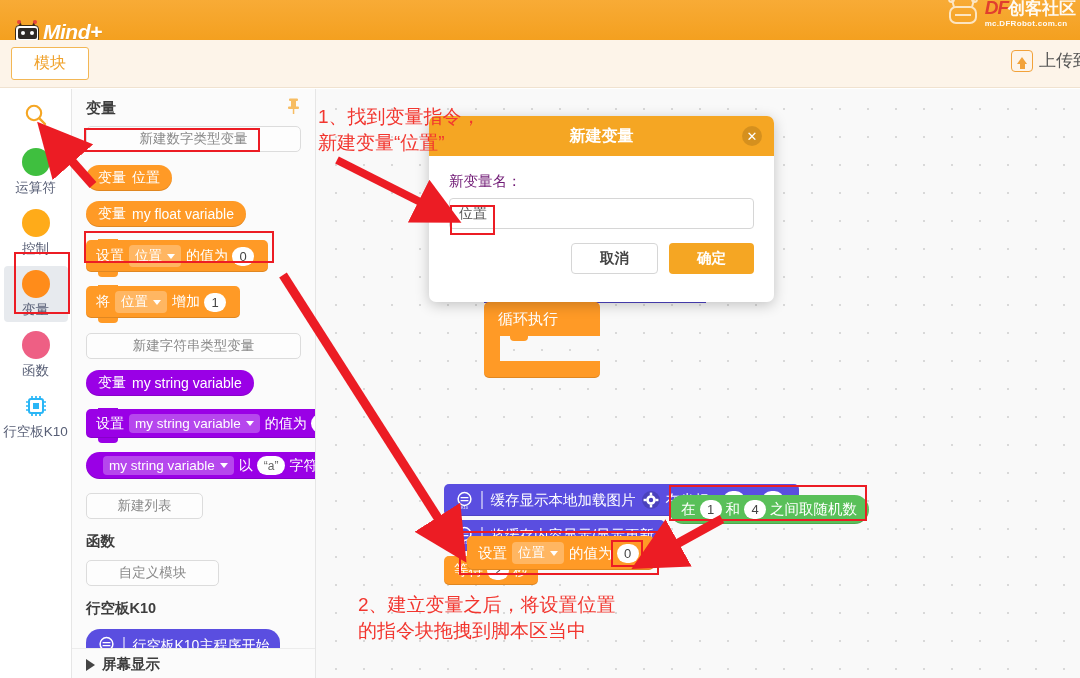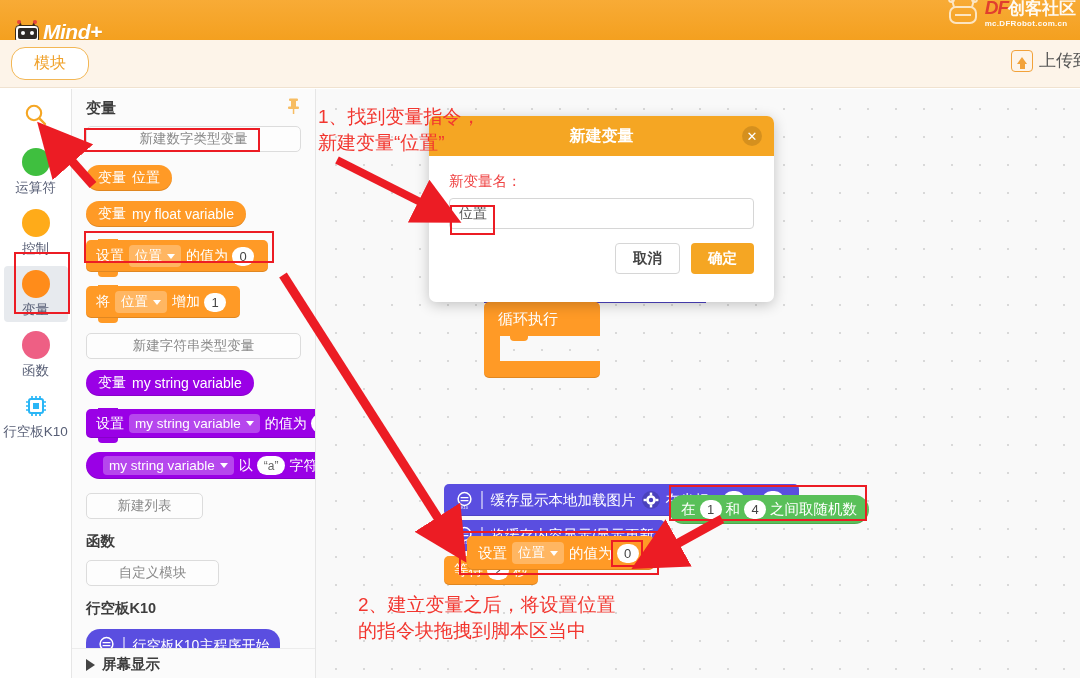--- a/index.html
+++ b/index.html
@@ -72,21 +72,21 @@
   .wm-line2 { font-size: 8px; color: #ffffff; font-weight: bold; margin-top: 3px; letter-spacing: .3px;}
 
   
   .toolbar {
     position: absolute; left: 0; top: 40px; width: 1080px; height: 48px;
     background: #fdf4e9; border-bottom: 1px solid #f0e2d0;
     display: flex; align-items: center;
   }
   .tab-module {
     margin-left: 11px; height: 33px; padding: 0 22px;
-    border: 1.5px solid #f3b755; border-radius: 14px; background: #ffffff;
+    border: 1.5px solid #f3b755; border-radius: 3px; background: #ffffff;
     color: #f0a32e; font-size: 16px; display: flex; align-items: center;
     cursor: pointer;
   }
   .upload-btn {
     position: absolute; right: -10px; top: 9px; display: flex; align-items: center; gap: 6px;
     cursor: pointer;
   }
   .upload-ico {
     width: 22px; height: 22px; border: 1.6px solid #f2a23a; border-radius: 4px;
     display: flex; align-items: center; justify-content: center;
@@ -239,31 +239,31 @@
     height: 40px; background: #f5a623; display: flex; align-items: center;
     justify-content: center; position: relative;
   }
   .modal-title { color: #ffffff; font-size: 16px; font-weight: bold; }
   .modal-close {
     position: absolute; right: 12px; top: 10px; width: 20px; height: 20px;
     border-radius: 50%; background: rgba(0,0,0,.13); color: #fff; font-size: 13px;
     display: flex; align-items: center; justify-content: center; cursor: pointer;
   }
   .modal-body { padding: 16px 20px 0 20px; }
-  .modal-label { font-size: 14.5px; color: #ef4444; margin-bottom: 7px; }
+  .modal-label { font-size: 14.5px; color: #701a75; margin-bottom: 7px; }
   .modal-input {
     width: 100%; height: 31px; border: 1px solid #d6d6d6; border-radius: 4px;
     padding: 0 9px; font-size: 14px; color: #555; outline: none;
     font-family: "Liberation Sans", sans-serif; background: #fff;
   }
   .modal-foot {
     display: flex; justify-content: flex-end; gap: 11px; padding: 14px 20px 0 20px;
   }
   .btn {
-    height: 31px; padding: 0 17px; border-radius: 4px; font-size: 14.5px;
+    height: 31px; padding: 0 28px; border-radius: 4px; font-size: 14.5px;
     display: flex; align-items: center; justify-content: center; cursor: pointer;
   }
   .btn.cancel { background: #ffffff; border: 1px solid #d6d6d6; color: #444; font-weight: bold; }
   .btn.ok { background: #f5a623; color: #ffffff; font-weight: bold; }
 
   
   .anno {
     position: absolute; color: #f2362f; font-size: 19px; line-height: 1.35;
     white-space: pre; pointer-events: none;
   }

